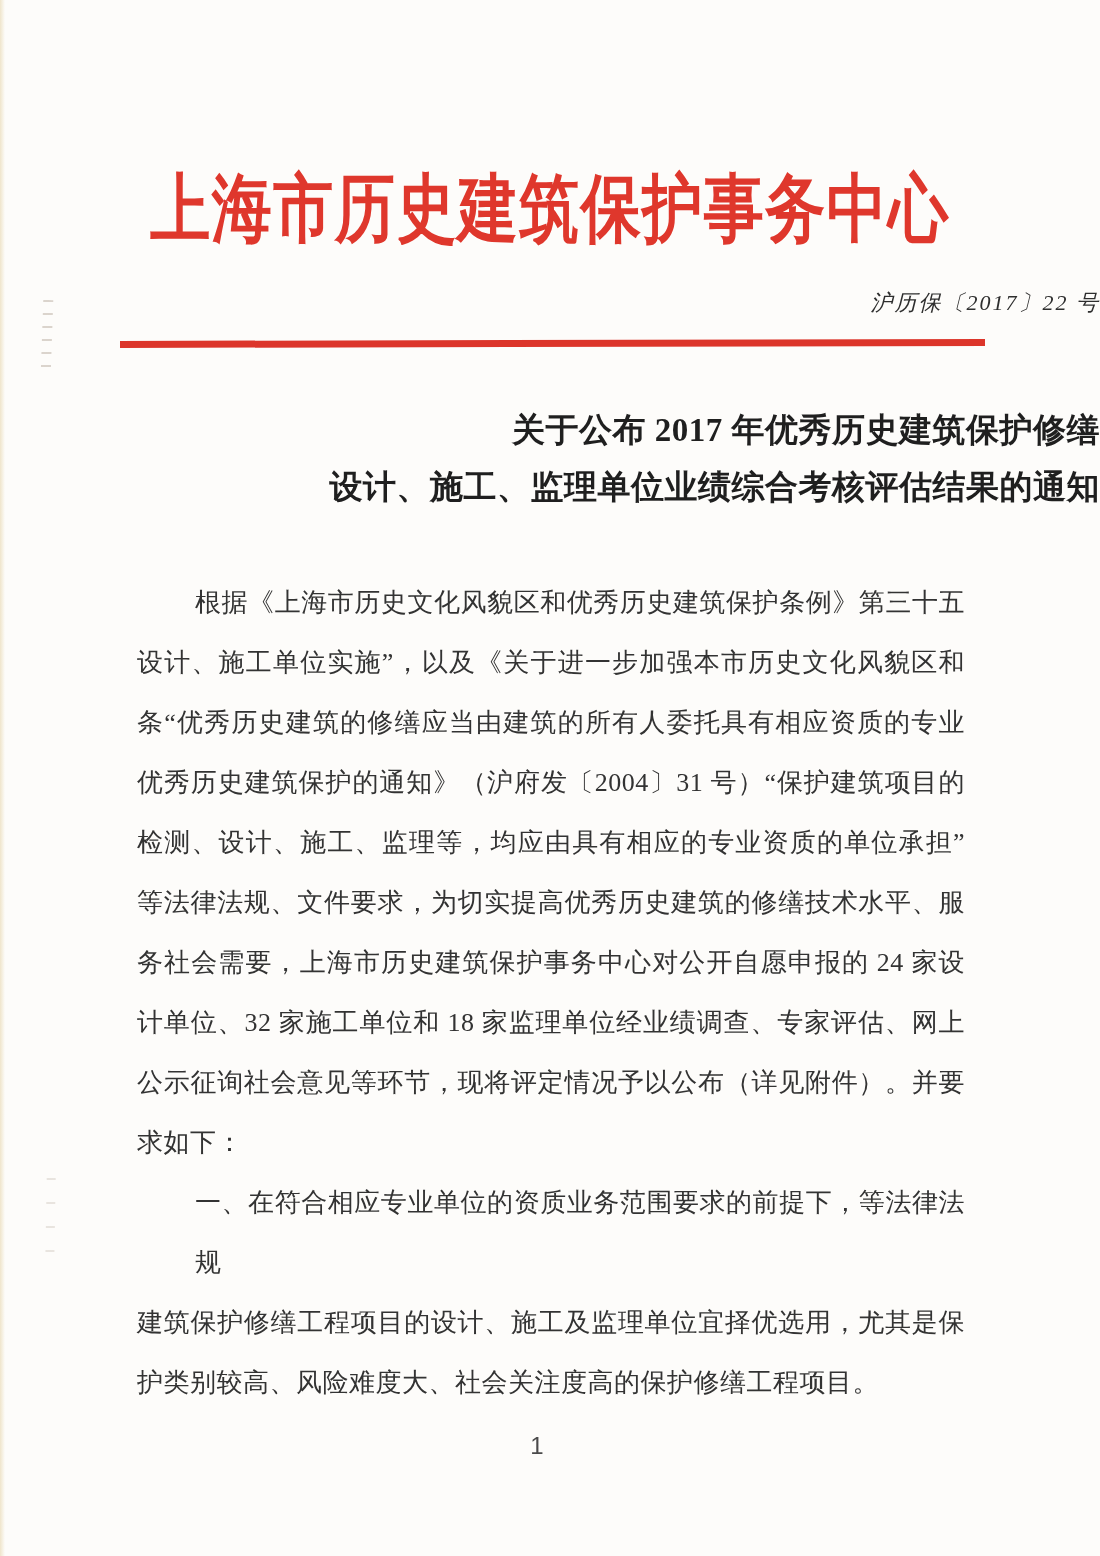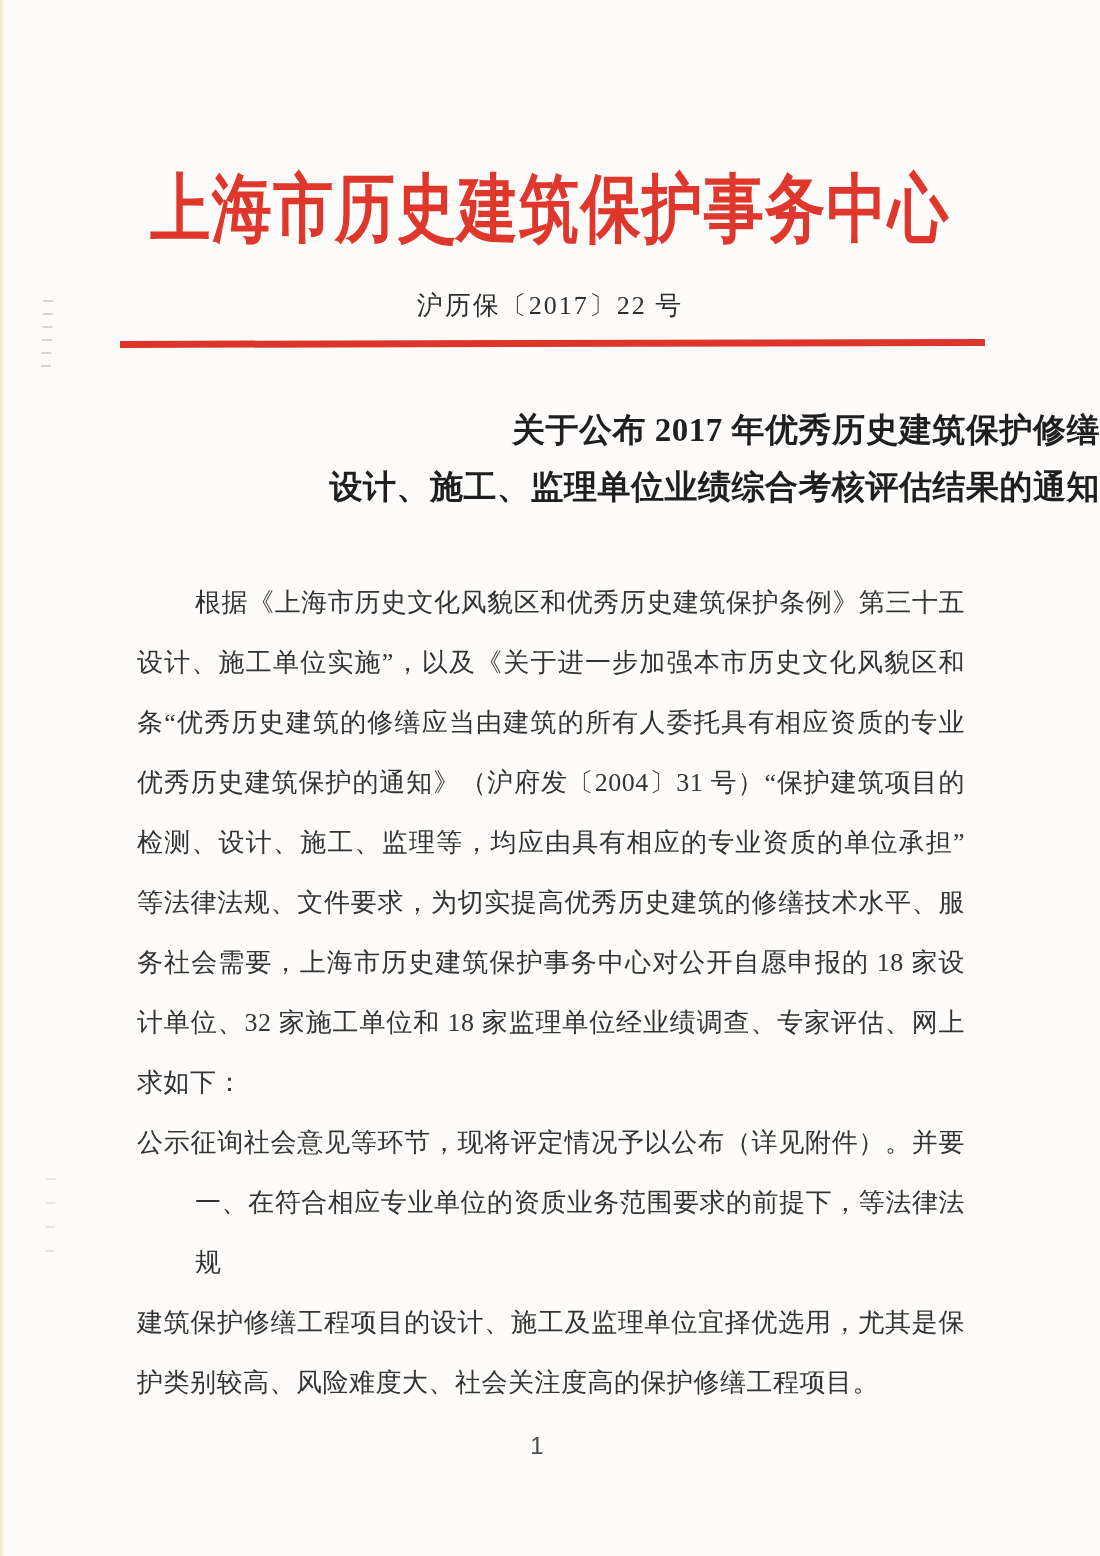--- a/index.html
+++ b/index.html
@@ -24,25 +24,26 @@
     font-size: 60px; font-weight: 700;
     letter-spacing: 1.5px;
     color: #df372c;
     transform: scaleY(1.24);
     transform-origin: 50% 0;
     white-space: nowrap;
   }
   
   .doc-number {
     position: absolute; top: 288px; left: 0; width: 100%;
-    text-align: center;
-    font-size: 26px;
+    text-align: right;
+    font-size: 22px;
     letter-spacing: 2px;
     color: #2e2e2e;
     white-space: nowrap;
+    font-style: italic;
   }
   
   .red-rule {
     position: absolute; top: 340px; left: 120px; width: 865px; height: 7px;
     background: #dc352a;
     transform: rotate(-0.12deg);
   }
   
   .doc-title {
     position: absolute; top: 402px; left: 0; width: 100%;
@@ -113,22 +114,22 @@
   <div class="title-line">设计、施工、监理单位业绩综合考核评估结果的通知</div>
 </div>
 
 <div class="body-text">
   <div class="line justify indent">根据《上海市历史文化风貌区和优秀历史建筑保护条例》第三十五</div>
   <div class="line justify">设计、施工单位实施”，以及《关于进一步加强本市历史文化风貌区和</div>
   <div class="line justify">条“优秀历史建筑的修缮应当由建筑的所有人委托具有相应资质的专业</div>
   <div class="line justify">优秀历史建筑保护的通知》（沪府发〔2004〕31 号）“保护建筑项目的</div>
   <div class="line justify">检测、设计、施工、监理等，均应由具有相应的专业资质的单位承担”</div>
   <div class="line justify">等法律法规、文件要求，为切实提高优秀历史建筑的修缮技术水平、服</div>
-  <div class="line justify">务社会需要，上海市历史建筑保护事务中心对公开自愿申报的 18 家设</div>
+  <div class="line justify">务社会需要，上海市历史建筑保护事务中心对公开自愿申报的 24 家设</div>
   <div class="line justify">计单位、32 家施工单位和 18 家监理单位经业绩调查、专家评估、网上</div>
+  <div class="line justify">公示征询社会意见等环节，现将评定情况予以公布（详见附件）。并要</div>
   <div class="line">求如下：</div>
-  <div class="line justify">公示征询社会意见等环节，现将评定情况予以公布（详见附件）。并要</div>
   <div class="line justify indent">一、在符合相应专业单位的资质业务范围要求的前提下，等法律法规</div>
   <div class="line justify">建筑保护修缮工程项目的设计、施工及监理单位宜择优选用，尤其是保</div>
   <div class="line">护类别较高、风险难度大、社会关注度高的保护修缮工程项目。</div>
 </div>
 
 <div class="page-number">1</div>
 
 </body></html>

